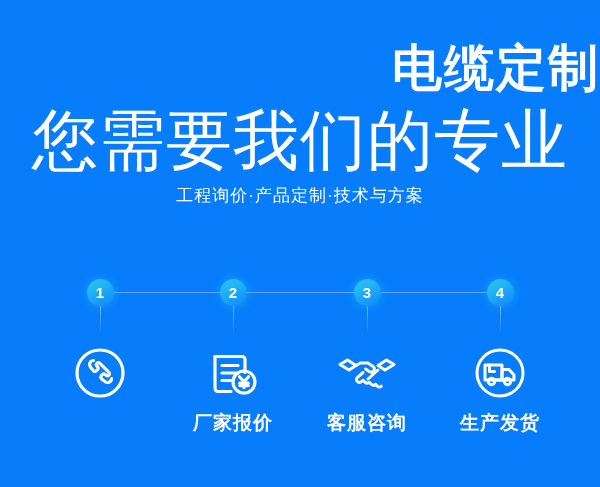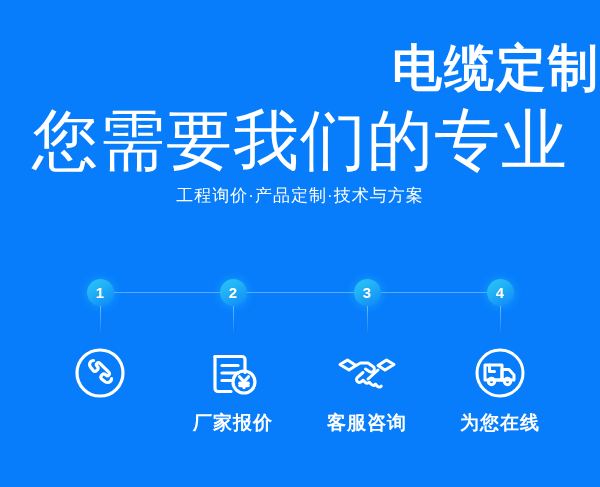--- a/index.html
+++ b/index.html
@@ -228,17 +228,17 @@
         <svg viewBox="0 0 62 62" fill="none" stroke="#ffffff" stroke-width="3.0" stroke-linecap="round" stroke-linejoin="round">
           <circle cx="31" cy="31" r="23"></circle>
           <path d="M16 23h17v15H16z"></path>
           <path d="M33 27.5h7l5 5.5v5h-12z"></path>
           <circle cx="22.5" cy="39.5" r="3.2"></circle>
           <circle cx="38.5" cy="39.5" r="3.2"></circle>
           <path d="M20.5 23v6.5h5"></path>
           <line x1="25.7" y1="38" x2="35.3" y2="38"></line>
         </svg>
       </div>
-      <div class="step-label">为您在线</div>
+      <div class="step-label">生产发货</div>
     </div>
 
   </div>
 </div>
 
 </body></html>

